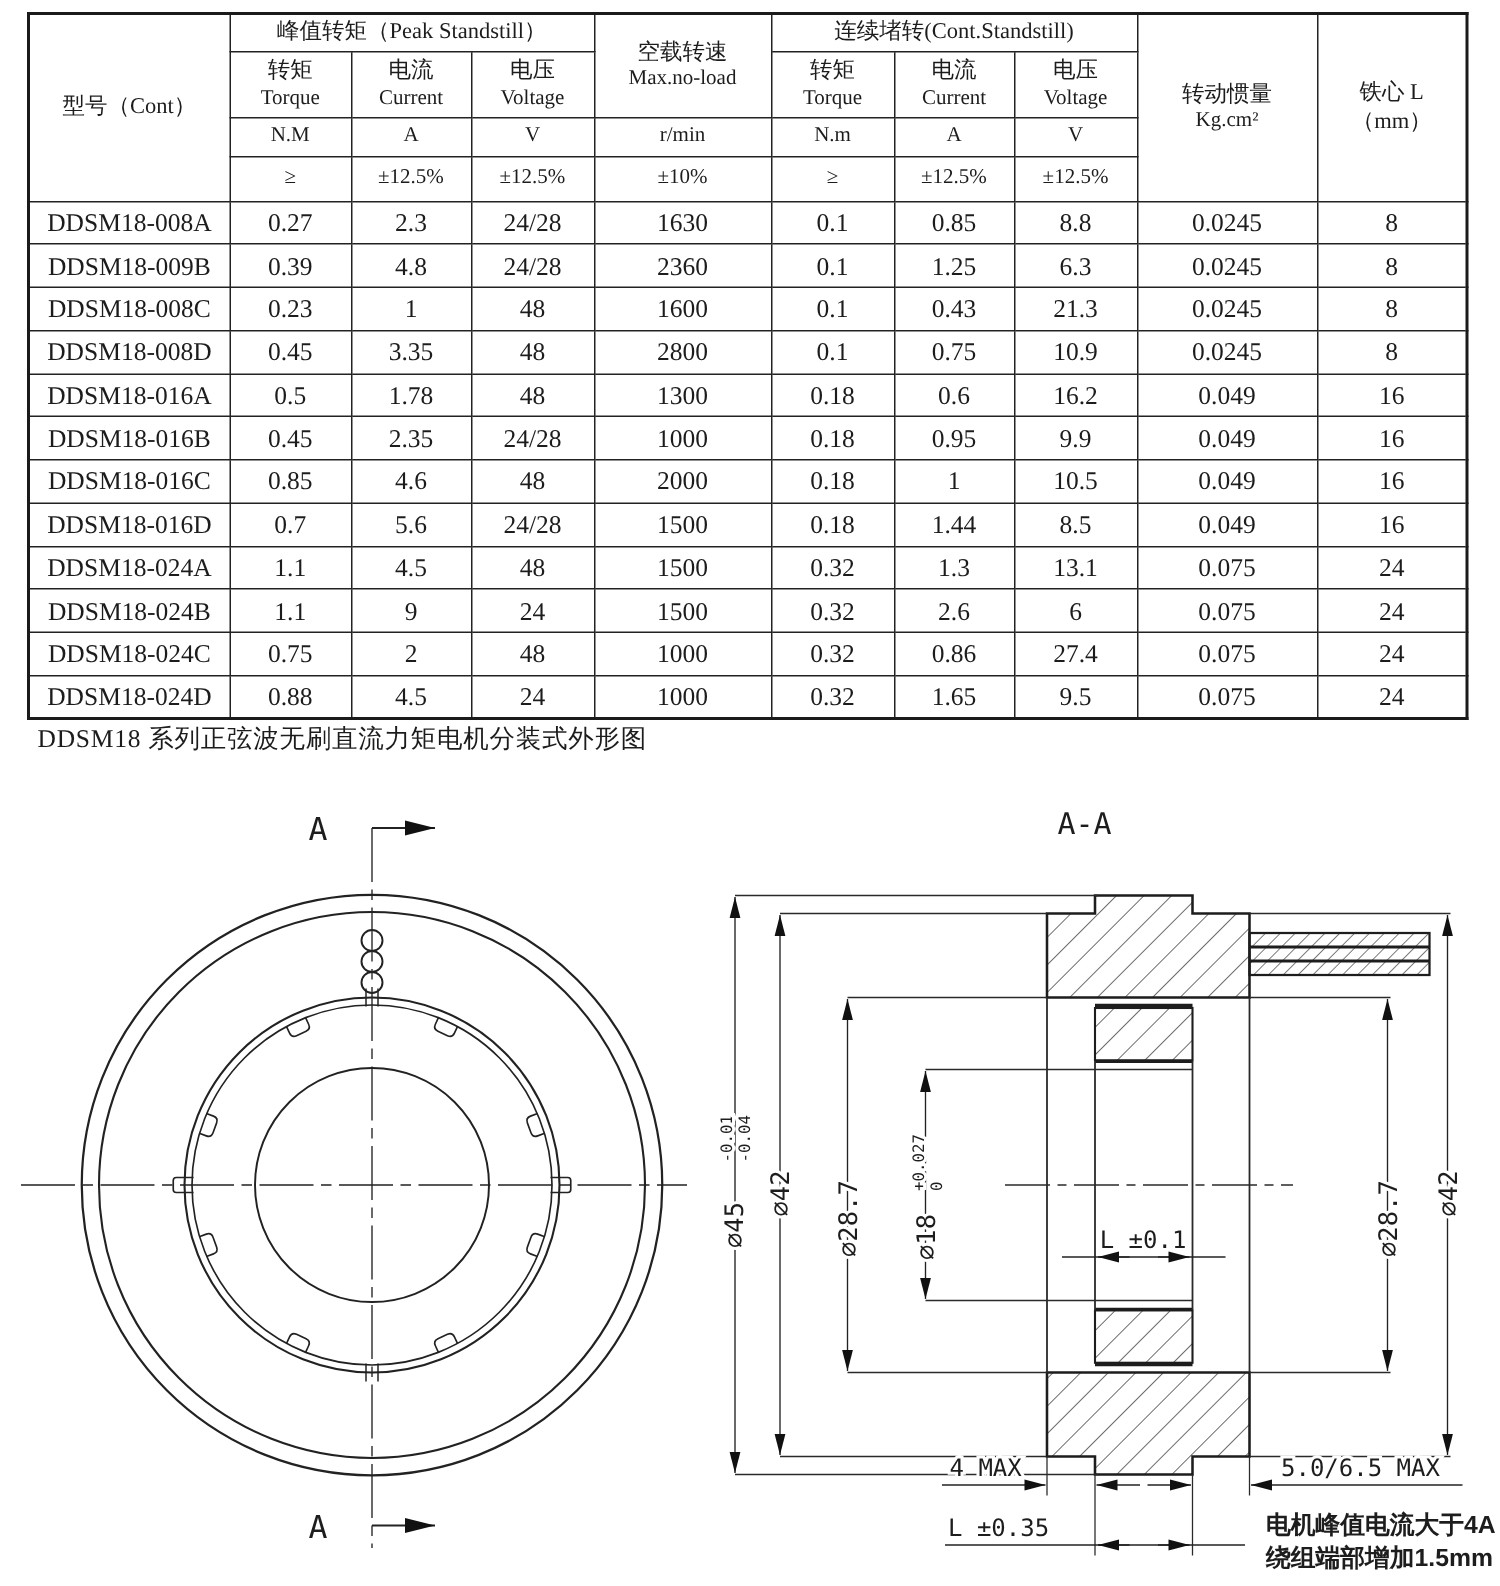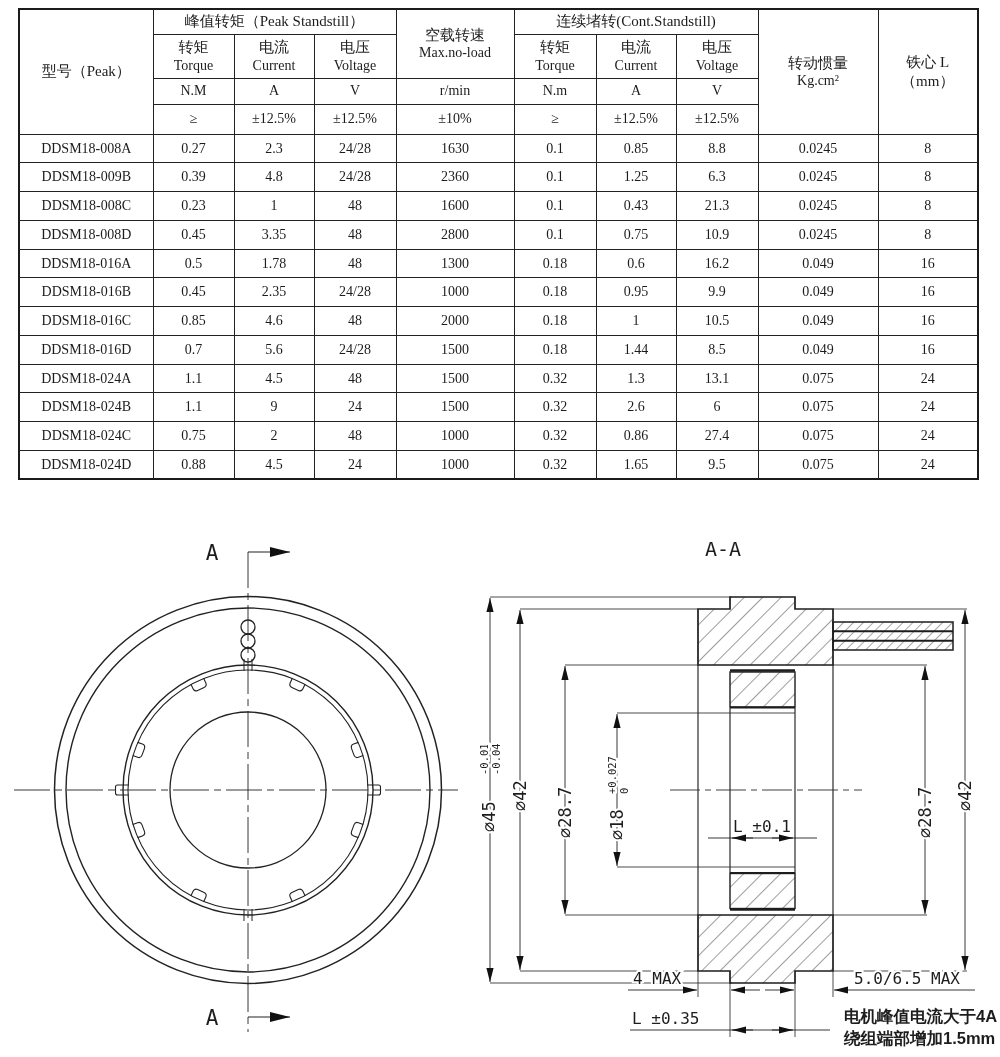--- a/index.html
+++ b/index.html
@@ -9,21 +9,21 @@
   
   .spec-wrap{position:absolute;left:18px;top:8px;}
   table.spec{border-collapse:collapse;table-layout:fixed;width:959px;border:2.4px solid #1b1b1b;}
   table.spec th,table.spec td{border:1.5px solid #222;text-align:center;vertical-align:middle;
     padding:0 2px;font-weight:normal;line-height:1.25;}
   .cn{font-size:15px;}
   .en{font-size:14px;}
   .hdr2 .cn{display:block;}
   .hdr2 .en{display:block;}
   tr.r1{height:25px;} tr.r2{height:44px;} tr.r3{height:26px;} tr.r4{height:30px;}
-  tbody.rows tr{height:28.75px;font-size:14px;}
+  tbody.rows tr{height:28.75px;font-size:17px;}
   .caption{position:absolute;left:25px;top:481px;font-size:17px;letter-spacing:0.5px;}
 
   
   svg text{fill:#1d1d1d;}
   .cad{font-family:"DejaVu Sans Mono",monospace;}
   .dimlab{font-family:"DejaVu Sans Mono",monospace;paint-order:stroke;stroke:#fff;stroke-width:4px;fill:#1d1d1d;}
   .notetxt{font-family:"Liberation Sans",sans-serif;font-weight:bold;font-size:16.5px;}
 </style>
 </head>
 <body>
@@ -39,21 +39,21 @@
           <col style="width:82px">
         <col style="width:118px">
           <col style="width:82px">
           <col style="width:80px">
           <col style="width:82px">
         <col style="width:120px">
           <col style="width:100px">
       </colgroup>
       <thead>
         <tr class="r1">
-          <th rowspan="4" class="cn">型号（Peak）</th>
+          <th rowspan="4" class="cn">型号（Cont）</th>
           <th colspan="3" class="cn">峰值转矩（Peak Standstill）</th>
           <th rowspan="2">
             <span class="cn" style="display:block">空载转速</span>
             <span class="en" style="display:block">Max.no-load</span>
           </th>
           <th colspan="3" class="cn">连续堵转(Cont.Standstill)</th>
           <th rowspan="4">
             <span class="cn" style="display:block">转动惯量</span>
             <span class="en" style="display:block">Kg.cm²</span>
           </th>
@@ -249,20 +249,21 @@
             <td>0.32</td>
             <td>1.65</td>
             <td>9.5</td>
             <td>0.075</td>
             <td>24</td>
           </tr>
         </tbody>
     </table>
   </div>
 
+  <div class="caption">DDSM18 系列正弦波无刷直流力矩电机分装式外形图</div>
 
   <svg style="position:absolute;left:0;top:540px" width="470" height="517" viewBox="0 0 470 517">
     <defs>
       <marker id="arrL" markerUnits="userSpaceOnUse" markerWidth="22" markerHeight="12" refX="21" refY="6" orient="auto-start-reverse">
         <path d="M21,6 L1,1 L1,11 Z" fill="#111"></path>
       </marker>
     </defs>
     <g stroke="#222" fill="none">
 
       <line x1="248" y1="12" x2="248" y2="492" stroke-width="0.9" stroke-dasharray="36 5 7 5"></line>

